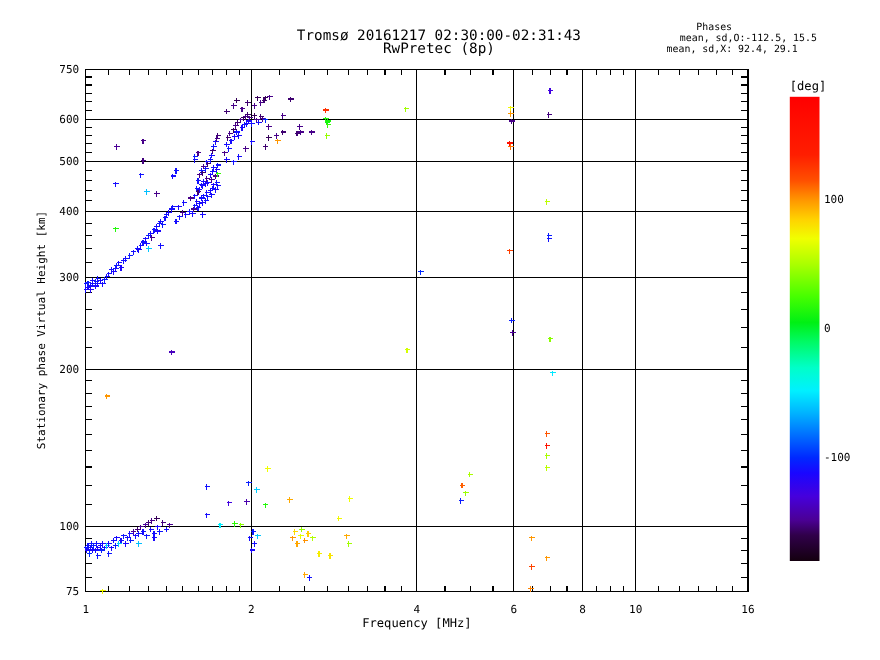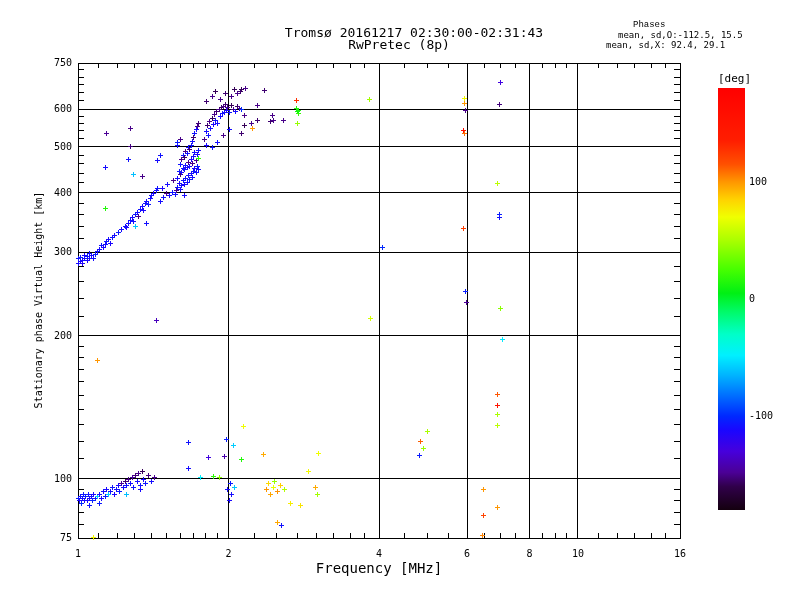--- a/index.html
+++ b/index.html
@@ -1,24 +1,24 @@
 <!DOCTYPE html>
 <html><head>
 <meta charset="utf-8">
 <style>
   html,body{margin:0;padding:0;}
   body{width:800px;height:600px;background:#ffffff;position:relative;overflow:hidden;
        font-family:"DejaVu Sans Mono","Liberation Mono",monospace;color:#000;}
   .abs{position:absolute;white-space:nowrap;}
-  .title{left:399px;top:25px;transform:translateX(-50%);font-size:13px;margin-left:15px;}
+  .title{left:399px;top:25px;transform:translateX(-50%);font-size:13px;}
   .subtitle{left:399px;top:37px;transform:translateX(-50%);font-size:13px;}
-  .stats-title{left:633px;top:20px;font-size:9px;font-family:Liberation Mono, monospace;}
+  .stats-title{left:633px;top:20px;font-size:9px;}
   .stats-line1{left:606px;top:30px;font-size:9px;margin-left:12px;}
   .stats-line2{left:606px;top:40px;font-size:9px;}
-  .xlabel{left:379px;top:560px;transform:translateX(-50%);font-size:14px;}
+  .xlabel{left:379px;top:560px;transform:translateX(-50%);font-size:11px;}
   .ylabel{left:38px;top:300px;transform:translate(-50%,-50%) rotate(-90deg);font-size:10px;}
   .cbar-label{left:718px;top:72px;font-size:11px;}
   svg{position:absolute;left:0;top:0;}
 </style>
 </head>
 <body>
 
 <div class="abs title">Tromsø 20161217 02:30:00-02:31:43</div>
 <div class="abs subtitle">RwPretec (8p)</div>
 <div class="abs stats-title">Phases</div>

